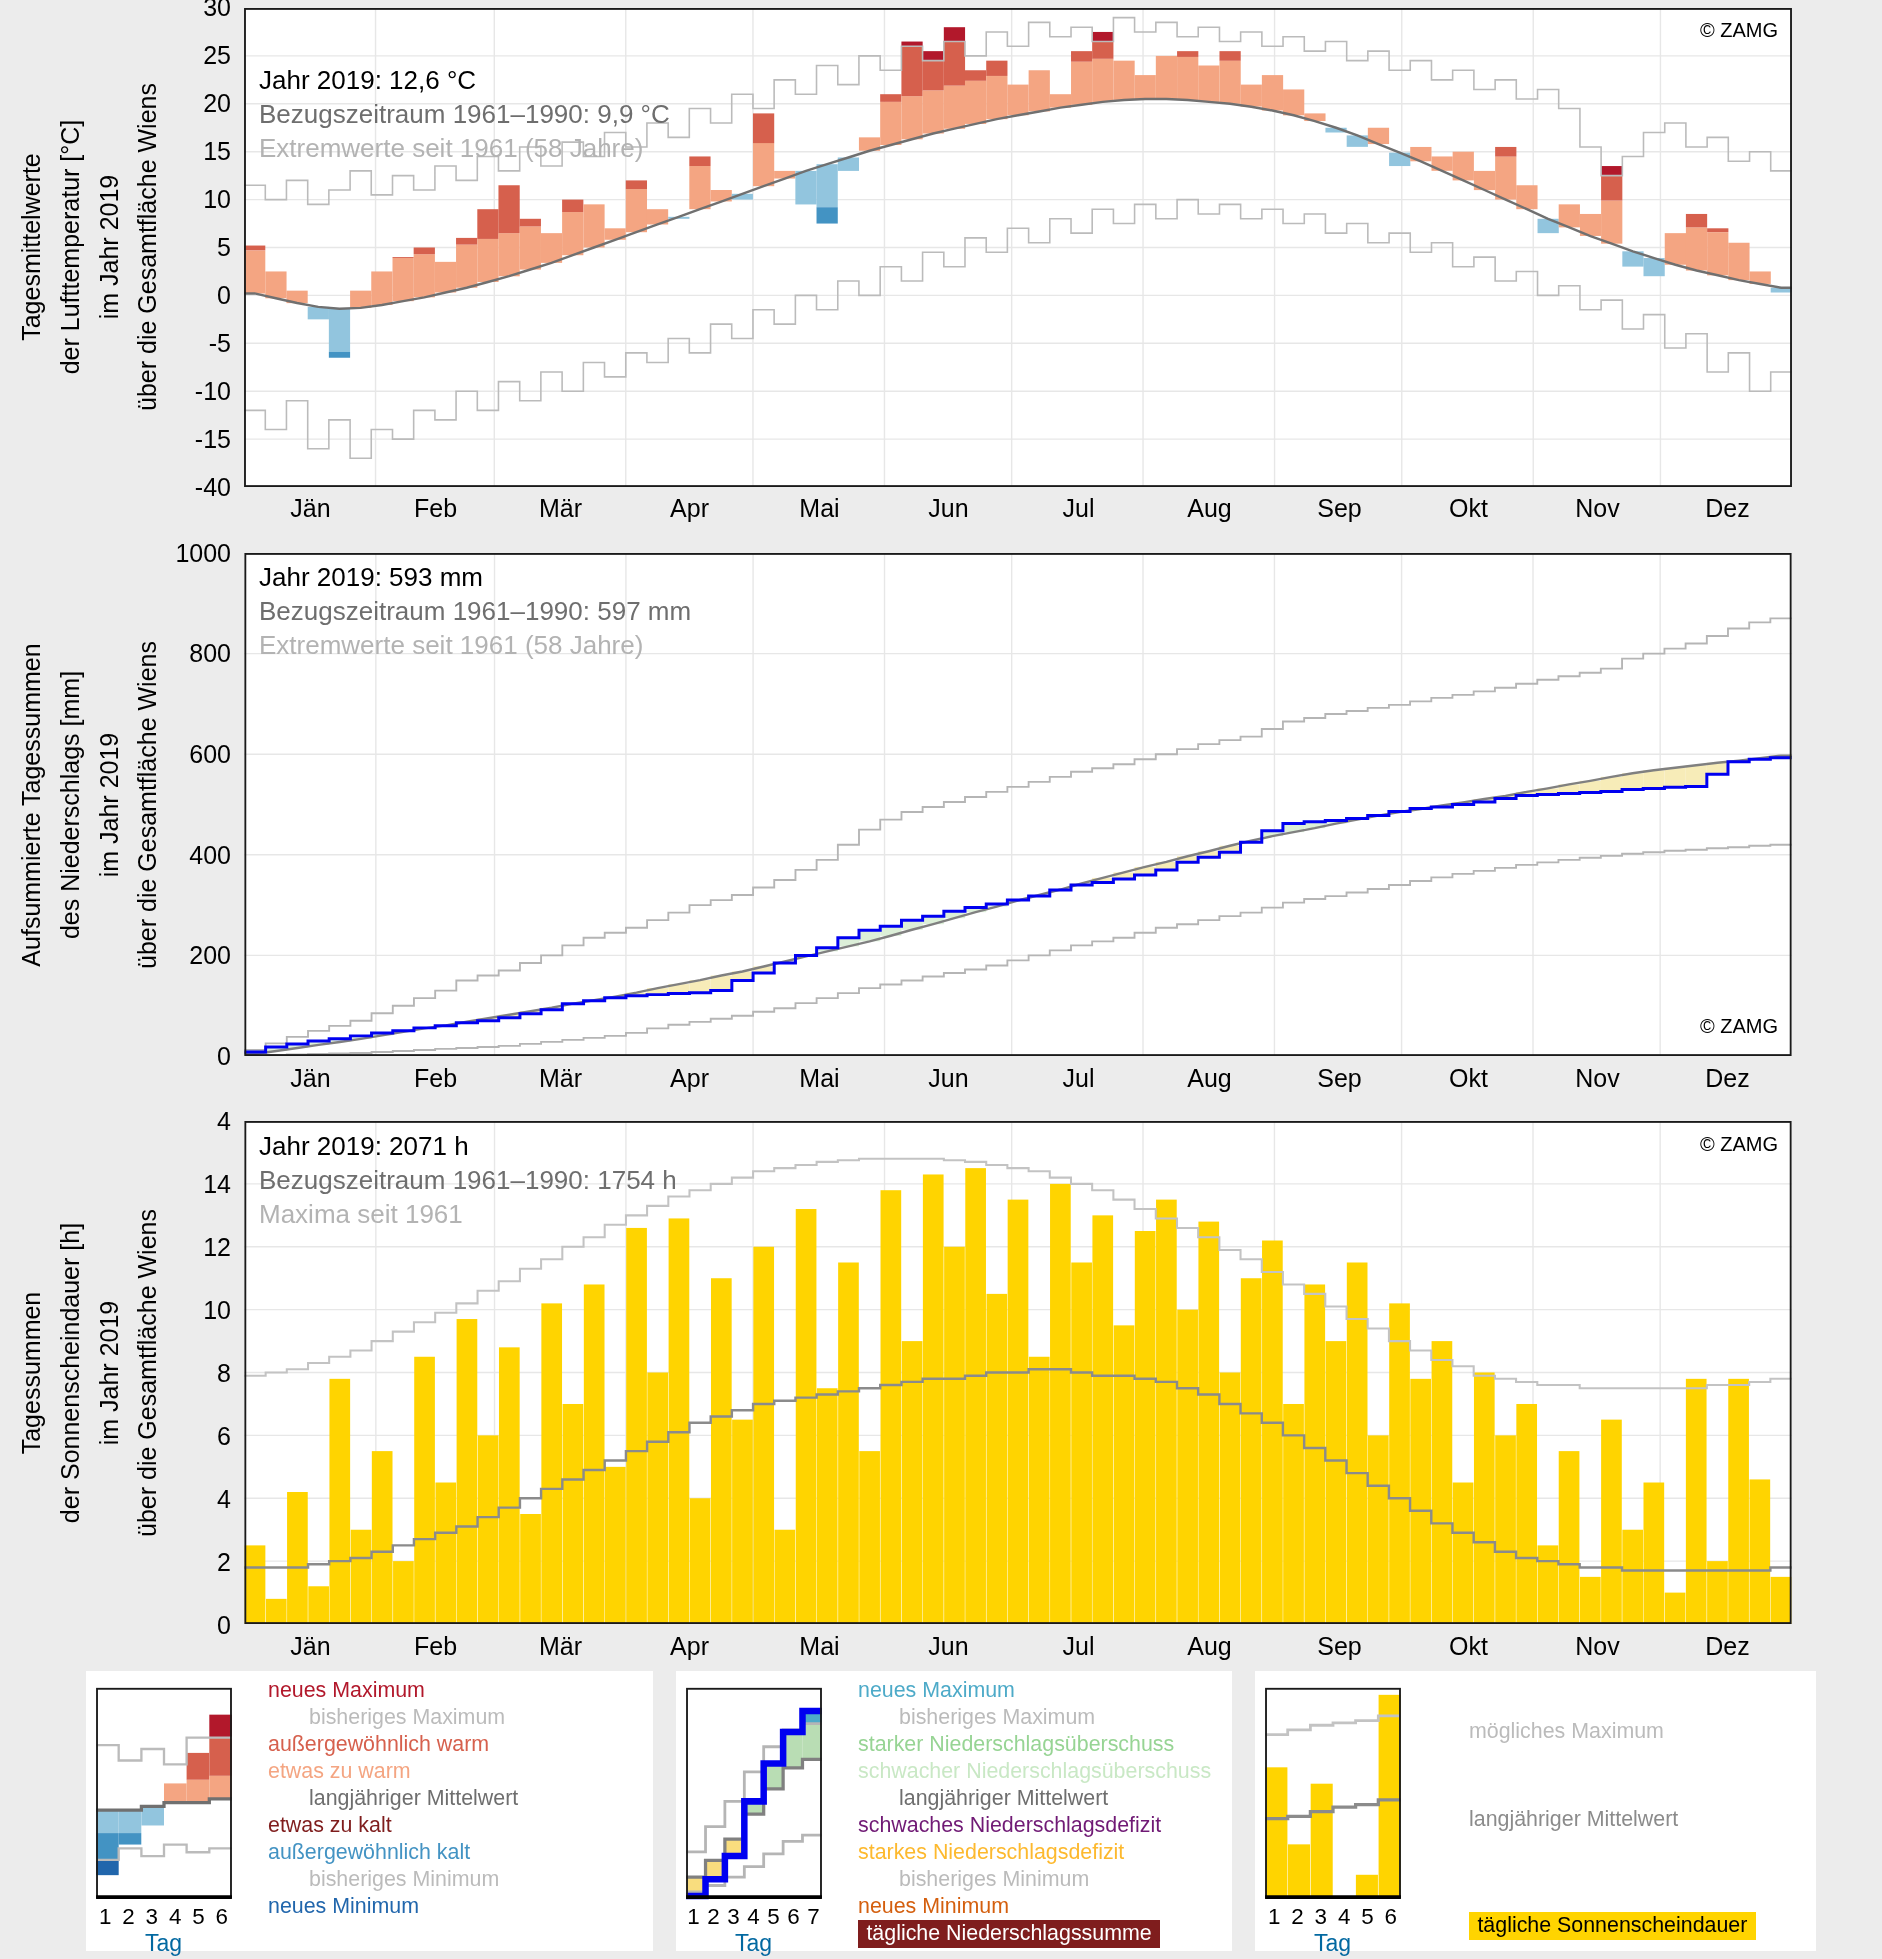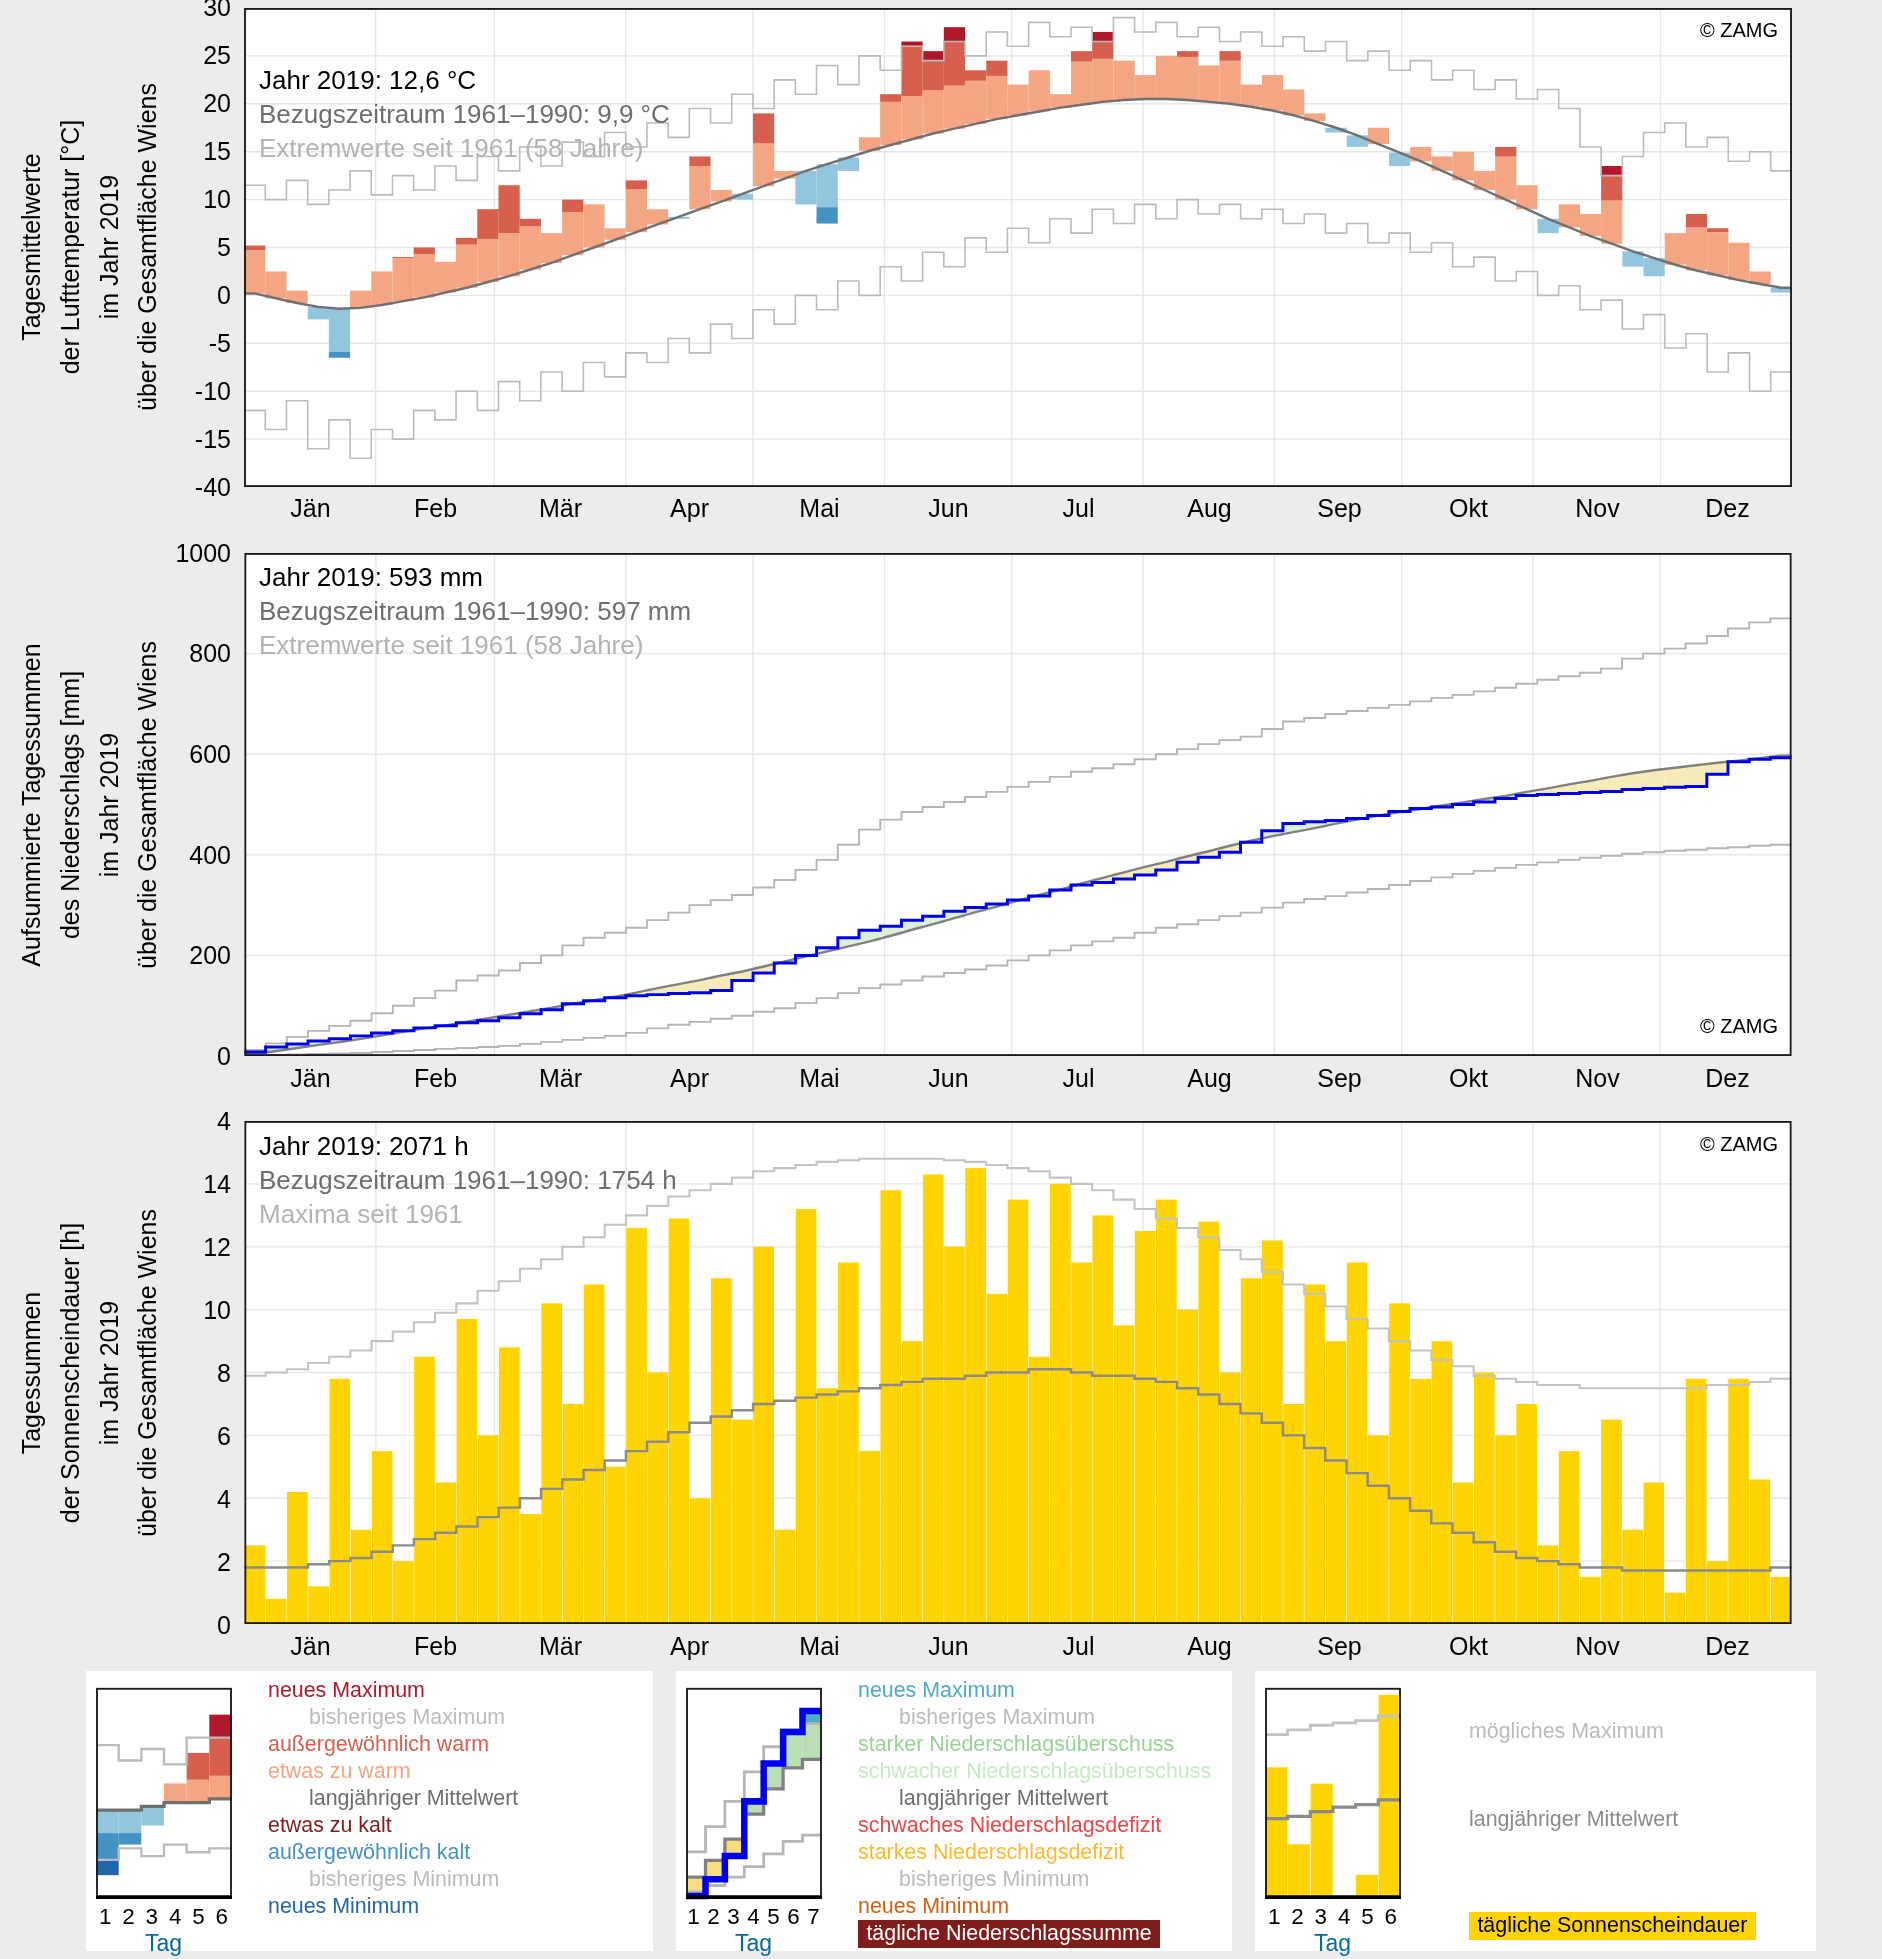--- a/index.html
+++ b/index.html
@@ -480,21 +480,21 @@
         <span>6</span>
         <span>7</span>
       </div>
     <div class="minitag">Tag</div>
     <div class="entries l12" id="en1">
         <div class="entry" style="color: rgb(77, 170, 200);">neues Maximum</div>
         <div class="entry indent" style="color: rgb(187, 187, 187);">bisheriges Maximum</div>
         <div class="entry" style="color: rgb(151, 212, 148);">starker Niederschlagsüberschuss</div>
         <div class="entry" style="color: rgb(201, 232, 197);">schwacher Niederschlagsüberschuss</div>
         <div class="entry indent" style="color: rgb(110, 110, 110);">langjähriger Mittelwert</div>
-        <div class="entry" style="color: #ef4444;">schwaches Niederschlagsdefizit</div>
+        <div class="entry" style="color: #701a75;">schwaches Niederschlagsdefizit</div>
         <div class="entry" style="color: rgb(253, 185, 46);">starkes Niederschlagsdefizit</div>
         <div class="entry indent" style="color: rgb(187, 187, 187);">bisheriges Minimum</div>
         <div class="entry" style="color: rgb(212, 95, 14);">neues Minimum</div>
         <div class="entry"><span class="chip" style="background: #7f1d1d; color: rgb(255, 255, 255);">tägliche Niederschlagssumme</span></div>
       </div>
   </div>
   <div class="legendbox" id="lg2" style="left: 1255px; width: 561px;">
     <svg class="mini-svg" id="mini2" width="140" height="214" viewBox="0 0 150 230">
         <rect x="2.3" y="87.4" width="23.7" height="140.6" fill="#ffd400"></rect>
         <rect x="26.6" y="170.2" width="23.7" height="57.8" fill="#ffd400"></rect>

